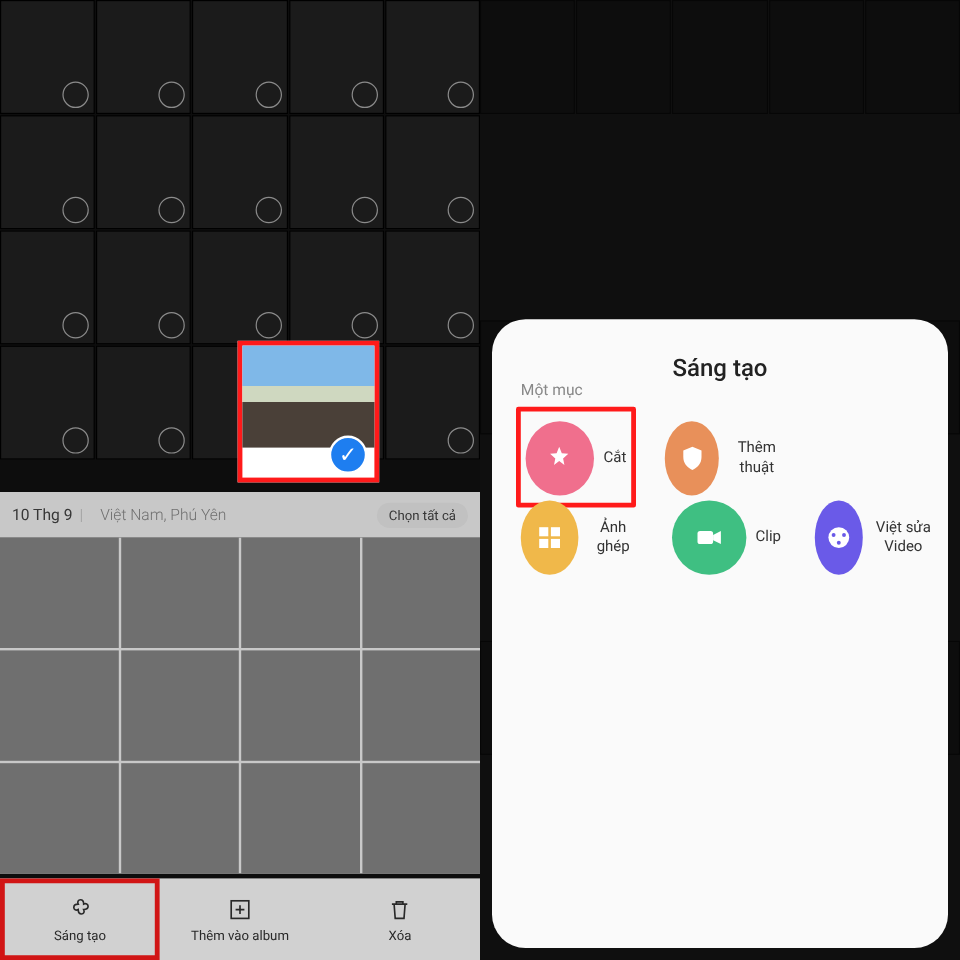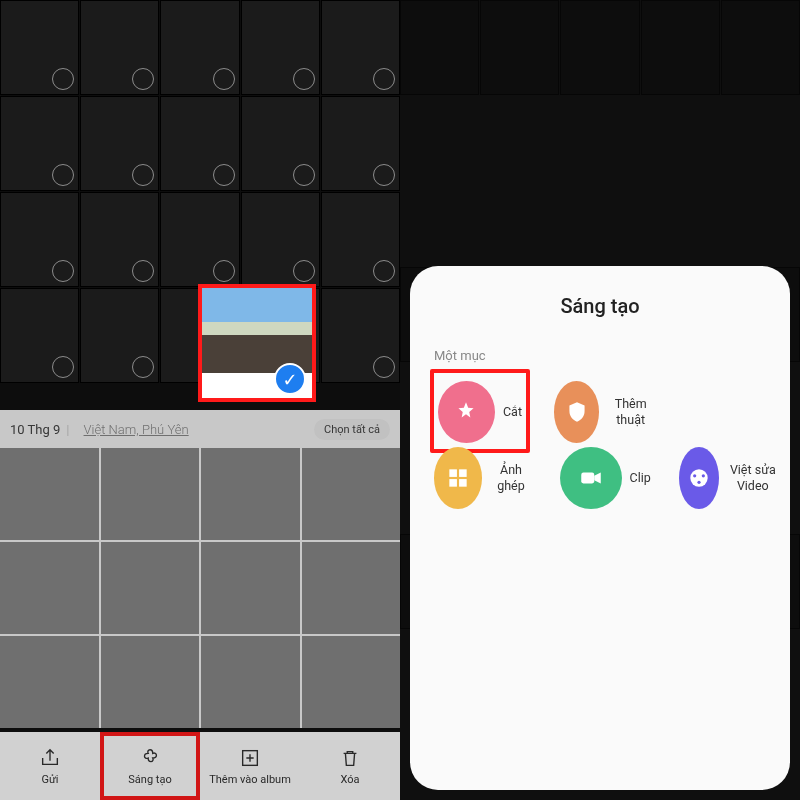--- a/index.html
+++ b/index.html
@@ -23,21 +23,21 @@
   .c10{background:#141018;}
   .c11{background:#000;}
   .c12{background:#a0c8e8;}
   .c13{background:#e0e8f0;}
   
   .selected-wrap { position:absolute; left:198px; top:284px; width:118px; height:118px; border:4px solid #ff1a1a; z-index:5; background:#fff; }
   .selected-thumb { width:100%; height:85px; background:linear-gradient(#7fb8e8 0 40%,#cfd8c0 40% 55%,#4a4038 55% 100%); position:relative; }
   .checkmark { position:absolute; right:6px; bottom:-22px; width:32px; height:32px; background:#1e7ef0; border-radius:50%; border:2px solid #fff; display:flex; align-items:center; justify-content:center; color:#fff; font-size:18px; }
   
   .datebar { position:absolute; left:0; top:410px; width:400px; height:38px; background:#f5f5f5; display:flex; align-items:center; padding:0 10px; font-size:13px; color:#444; }
-  .datebar .loc { margin-left:8px; color:#888; font-weight:300;text-decoration:underline;}
+  .datebar .loc { margin-left:8px; color:#888; font-weight:300;}
   .datebar .pill { margin-left:auto; padding:4px 10px; border-radius:14px; background:#ececec; font-size:11px; color:#444;text-align:right; }
   
   .lower { position:absolute; top:448px; left:0; width:400px; height:280px; display:grid; grid-template-columns:repeat(4,1fr); gap:2px; background:#f5f5f5; }
   .lower .lc { background:#888; position:relative;}
   .lg1{background:#c8d8e8;}
   .lg2{background:#c8d8e8;}
   .lg3{background:#c8d8e8;}
   .lg4{background:#5a6a30;}
   .lg5{background:#6a7a40;}
   .lg6{background:#6a7a40;}
@@ -55,21 +55,21 @@
   
   .dim-left { position:absolute; inset:0; background:rgba(0,0,0,0.18); pointer-events:none; }
   
   .dim-left.mask { z-index:3; }
   
   .right-bg { position:absolute; inset:0; background:#181818; }
   .right-grid { position:absolute; inset:0; display:grid; grid-template-columns:repeat(5,1fr); gap:1px; opacity:.55; }
   .right-grid .cell{height:95px;background:#141414;border:1px solid #000;}
   .sheet { position:absolute; left:10px; right:10px; top:266px; bottom:10px; background:#fafafa; border-radius:28px; padding:28px 24px 20px; }
   .sheet h2 { text-align:center; font-size:20px; font-weight:500; color:#222; }
-  .sec-label { font-size:13px; color:#888; margin-top:30px; margin-bottom:14px; }
+  .sec-label { font-size:13px; color:#888; margin-bottom:14px; }
   .row { display:flex; gap:28px; }
   .opt { width:100px; display:flex; flex-direction:row; align-items:center; gap:8px; }
   .opt .circ { width:62px; height:62px; border-radius:50%; display:flex; align-items:center; justify-content:center; color:#fff; }
   .opt .lbl { font-size:12.5px; color:#333; text-align:center; line-height:1.25; }
   .circ.pink{background:#f06f8d;}
   .circ.orange{background:#e8905a;}
   .circ.yellow{background:#f0b84a;}
   .circ.green{background:#3fbf82;}
   .circ.purple{background:#6a5ae8;}
   .opt-highlight{ border:4px solid #ff1a1a; padding:8px 4px 6px; border-radius:2px; margin:-8px -4px -6px; }
@@ -166,26 +166,20 @@
     <div class="lc lg6"></div>
     <div class="lc lg7"></div>
     <div class="lc lg8"></div>
     <div class="lc lg9"></div>
     <div class="lc lg10"></div>
     <div class="lc lg11"></div>
     <div class="lc lg12"></div>
   </div>
 
   <div class="toolbar">
-    <div class="tbtn">
-      <svg viewBox="0 0 24 24">
-          <path d="M4 12v7h16v-7M12 3v12M8 7l4-4 4 4"></path>
-        </svg>
-      <span>Gửi</span>
-    </div>
     <div class="tbtn highlight-red">
       <svg viewBox="0 0 24 24">
           <path d="M12 3c2 0 3 2 3 4 2-1 4 0 4 2s-2 3-4 3c1 2 0 4-2 4s-3-2-3-4c-2 1-4 0-4-2s2-3 4-3c-1-2 0-4 2-4z"></path>
         </svg>
       <span>Sáng tạo</span>
     </div>
     <div class="tbtn">
       <svg viewBox="0 0 24 24">
           <rect x="4" y="4" width="16" height="16"></rect>
           <path d="M12 8v8M8 12h8"></path>

